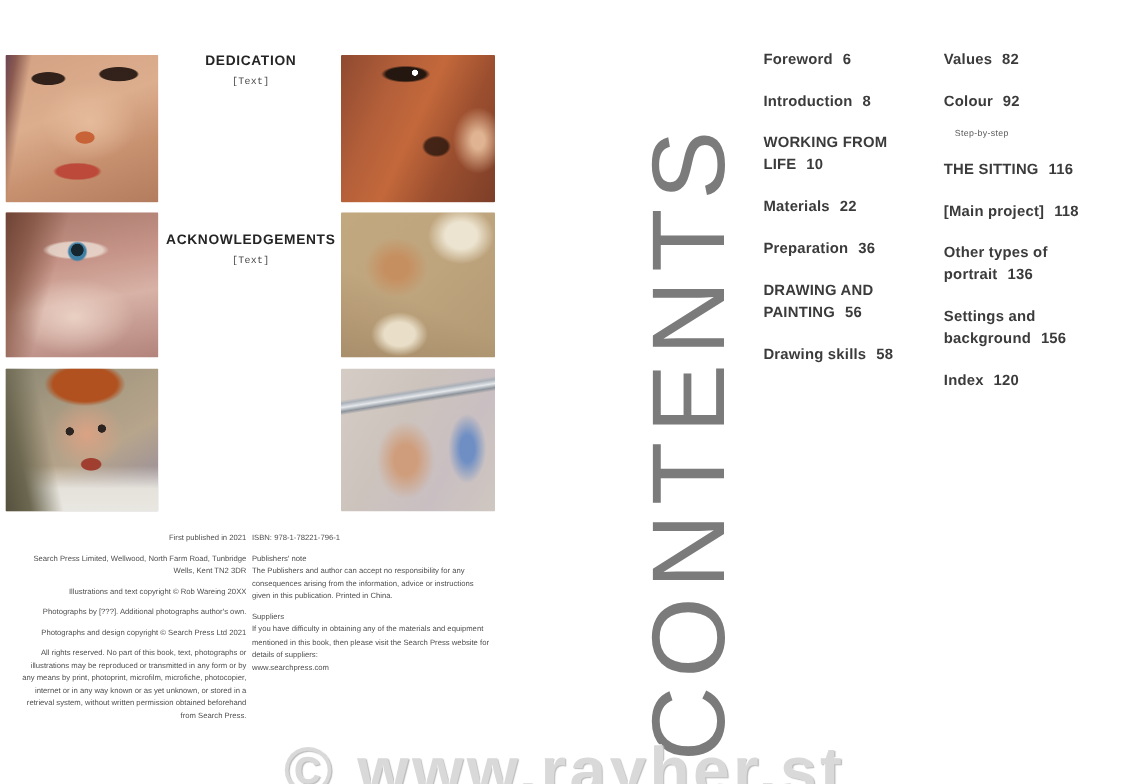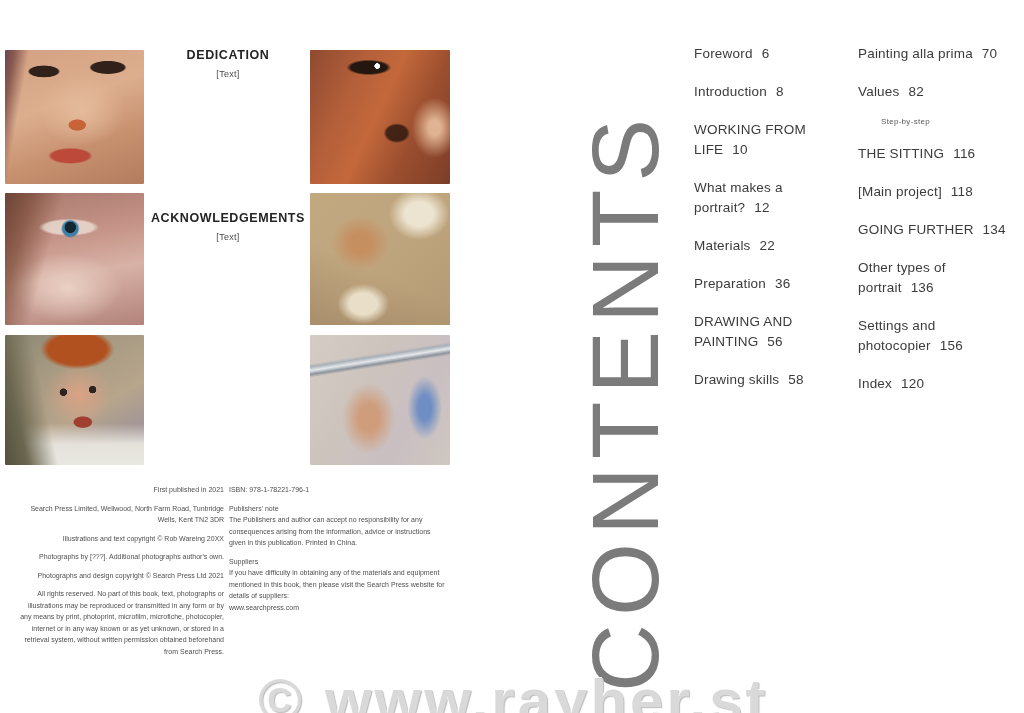--- a/index.html
+++ b/index.html
@@ -55,42 +55,42 @@
       linear-gradient(171deg, rgba(0,0,0,0) 19%, #aab0b8 21%, #e4e8ec 23.5%, #8d939b 26%, rgba(0,0,0,0) 28%),
       radial-gradient(ellipse 36px 48px at 42% 64%, #cf9d7b 28%, rgba(207,157,123,0) 74%),
       radial-gradient(ellipse 24px 44px at 82% 56%, #6f8fc4 28%, rgba(111,143,196,0) 72%),
       linear-gradient(120deg, #d5ccc6 0%, #cdc3bd 40%, #c9bfc2 70%, #cfc7c0 100%); }
 
   
   .ded-block { position:absolute; left:145px; width:166px; text-align:center; color:#1f1f1f; }
   .ded-block.dedication { top:48px; }
   .ded-block.acknowledgements { top:211px; }
   .ded-title { font-size:12.5px; font-weight:700; letter-spacing:0.6px; color:#242424; white-space:nowrap; }
-  .ded-text { font-size:9px; color:#4a4a4a; margin-top:7px; letter-spacing:0.3px; }
+  .ded-text { font-size:9px; color:#4a4a4a; margin-top:7px; letter-spacing:0.3px;font-family:Liberation Mono, monospace; }
 
   
   .imprint { position:absolute; top:484px; font-size:7px; line-height:11.5px; color:#4f4f4f; }
   .imprint p { margin-bottom:7px; }
   .imprint-left { left:19px; width:205px; text-align:right; }
   .imprint-right { left:229px; width:218px; text-align:left; }
   .imprint-right .url { display:block; }
 
   
   .vtitle { position:absolute; left:576px; top:692px; width:648px; height:100px;
     transform:rotate(-90deg); transform-origin:0 0;
     font-size:94px; font-weight:100; letter-spacing:8px; color:#7b7b7b;
     line-height:100px; white-space:nowrap; }
 
   
   .toc { position:absolute; top:44px; font-size:13.5px; line-height:20px; color:#3b3b3b; letter-spacing:0.2px; }
   .toc-col1 { left:694px; width:132px; }
   .toc-col2 { left:858px; width:152px; }
-  .entry { margin-bottom:18px; }
+  .entry { margin-bottom:18px;font-weight:bold; }
   .entry .num { margin-left:9px; }
-  .step-note { font-size:8px; color:#5a5a5a; margin:-8px 0 12px 23px; letter-spacing:0.3px; }
+  .step-note { font-size:8px; color:#5a5a5a; margin:-8px 0 12px 10px; letter-spacing:0.3px; }
 
   
   .watermark { position:absolute; left:258px; top:666px; z-index:5;
     font-size:60px; font-weight:700; letter-spacing:3px; color:#d6d6d6;
     text-shadow:-1px -1px 0 #ffffff, 1px 1px 1px #b5b5b5; white-space:nowrap; opacity:.92; }
 </style>
 </head>
 <body>
 
 <div class="page">
@@ -128,34 +128,32 @@
       <span>If you have difficulty in obtaining any of the materials and equipment mentioned in this book, then please visit the Search Press website for details of suppliers:</span>
       <span class="url">www.searchpress.com</span></p>
   </div>
 
   <div class="vtitle">CONTENTS</div>
 
   <div class="toc toc-col1">
     <div class="entry"><span>Foreword</span><span class="num">6</span></div>
     <div class="entry"><span>Introduction</span><span class="num">8</span></div>
     <div class="entry"><span>WORKING FROM LIFE</span><span class="num">10</span></div>
-    <div class="entry"><span>What makes a portrait?</span><span class="num">12</span></div>
     <div class="entry"><span>Materials</span><span class="num">22</span></div>
     <div class="entry"><span>Preparation</span><span class="num">36</span></div>
     <div class="entry"><span>DRAWING AND PAINTING</span><span class="num">56</span></div>
     <div class="entry"><span>Drawing skills</span><span class="num">58</span></div>
   </div>
 
   <div class="toc toc-col2">
-    <div class="entry"><span>Painting alla prima</span><span class="num">70</span></div>
     <div class="entry"><span>Values</span><span class="num">82</span></div>
+    <div class="entry"><span>Colour</span><span class="num">92</span></div>
     <div class="step-note">Step-by-step</div>
     <div class="entry"><span>THE SITTING</span><span class="num">116</span></div>
     <div class="entry"><span>[Main project]</span><span class="num">118</span></div>
-    <div class="entry"><span>GOING FURTHER</span><span class="num">134</span></div>
     <div class="entry"><span>Other types of portrait</span><span class="num">136</span></div>
-    <div class="entry"><span>Settings and photocopier</span><span class="num">156</span></div>
+    <div class="entry"><span>Settings and background</span><span class="num">156</span></div>
     <div class="entry"><span>Index</span><span class="num">120</span></div>
   </div>
 
   <div class="watermark">© www.rayher.st</div>
 
 </div>
 
 </body></html>

